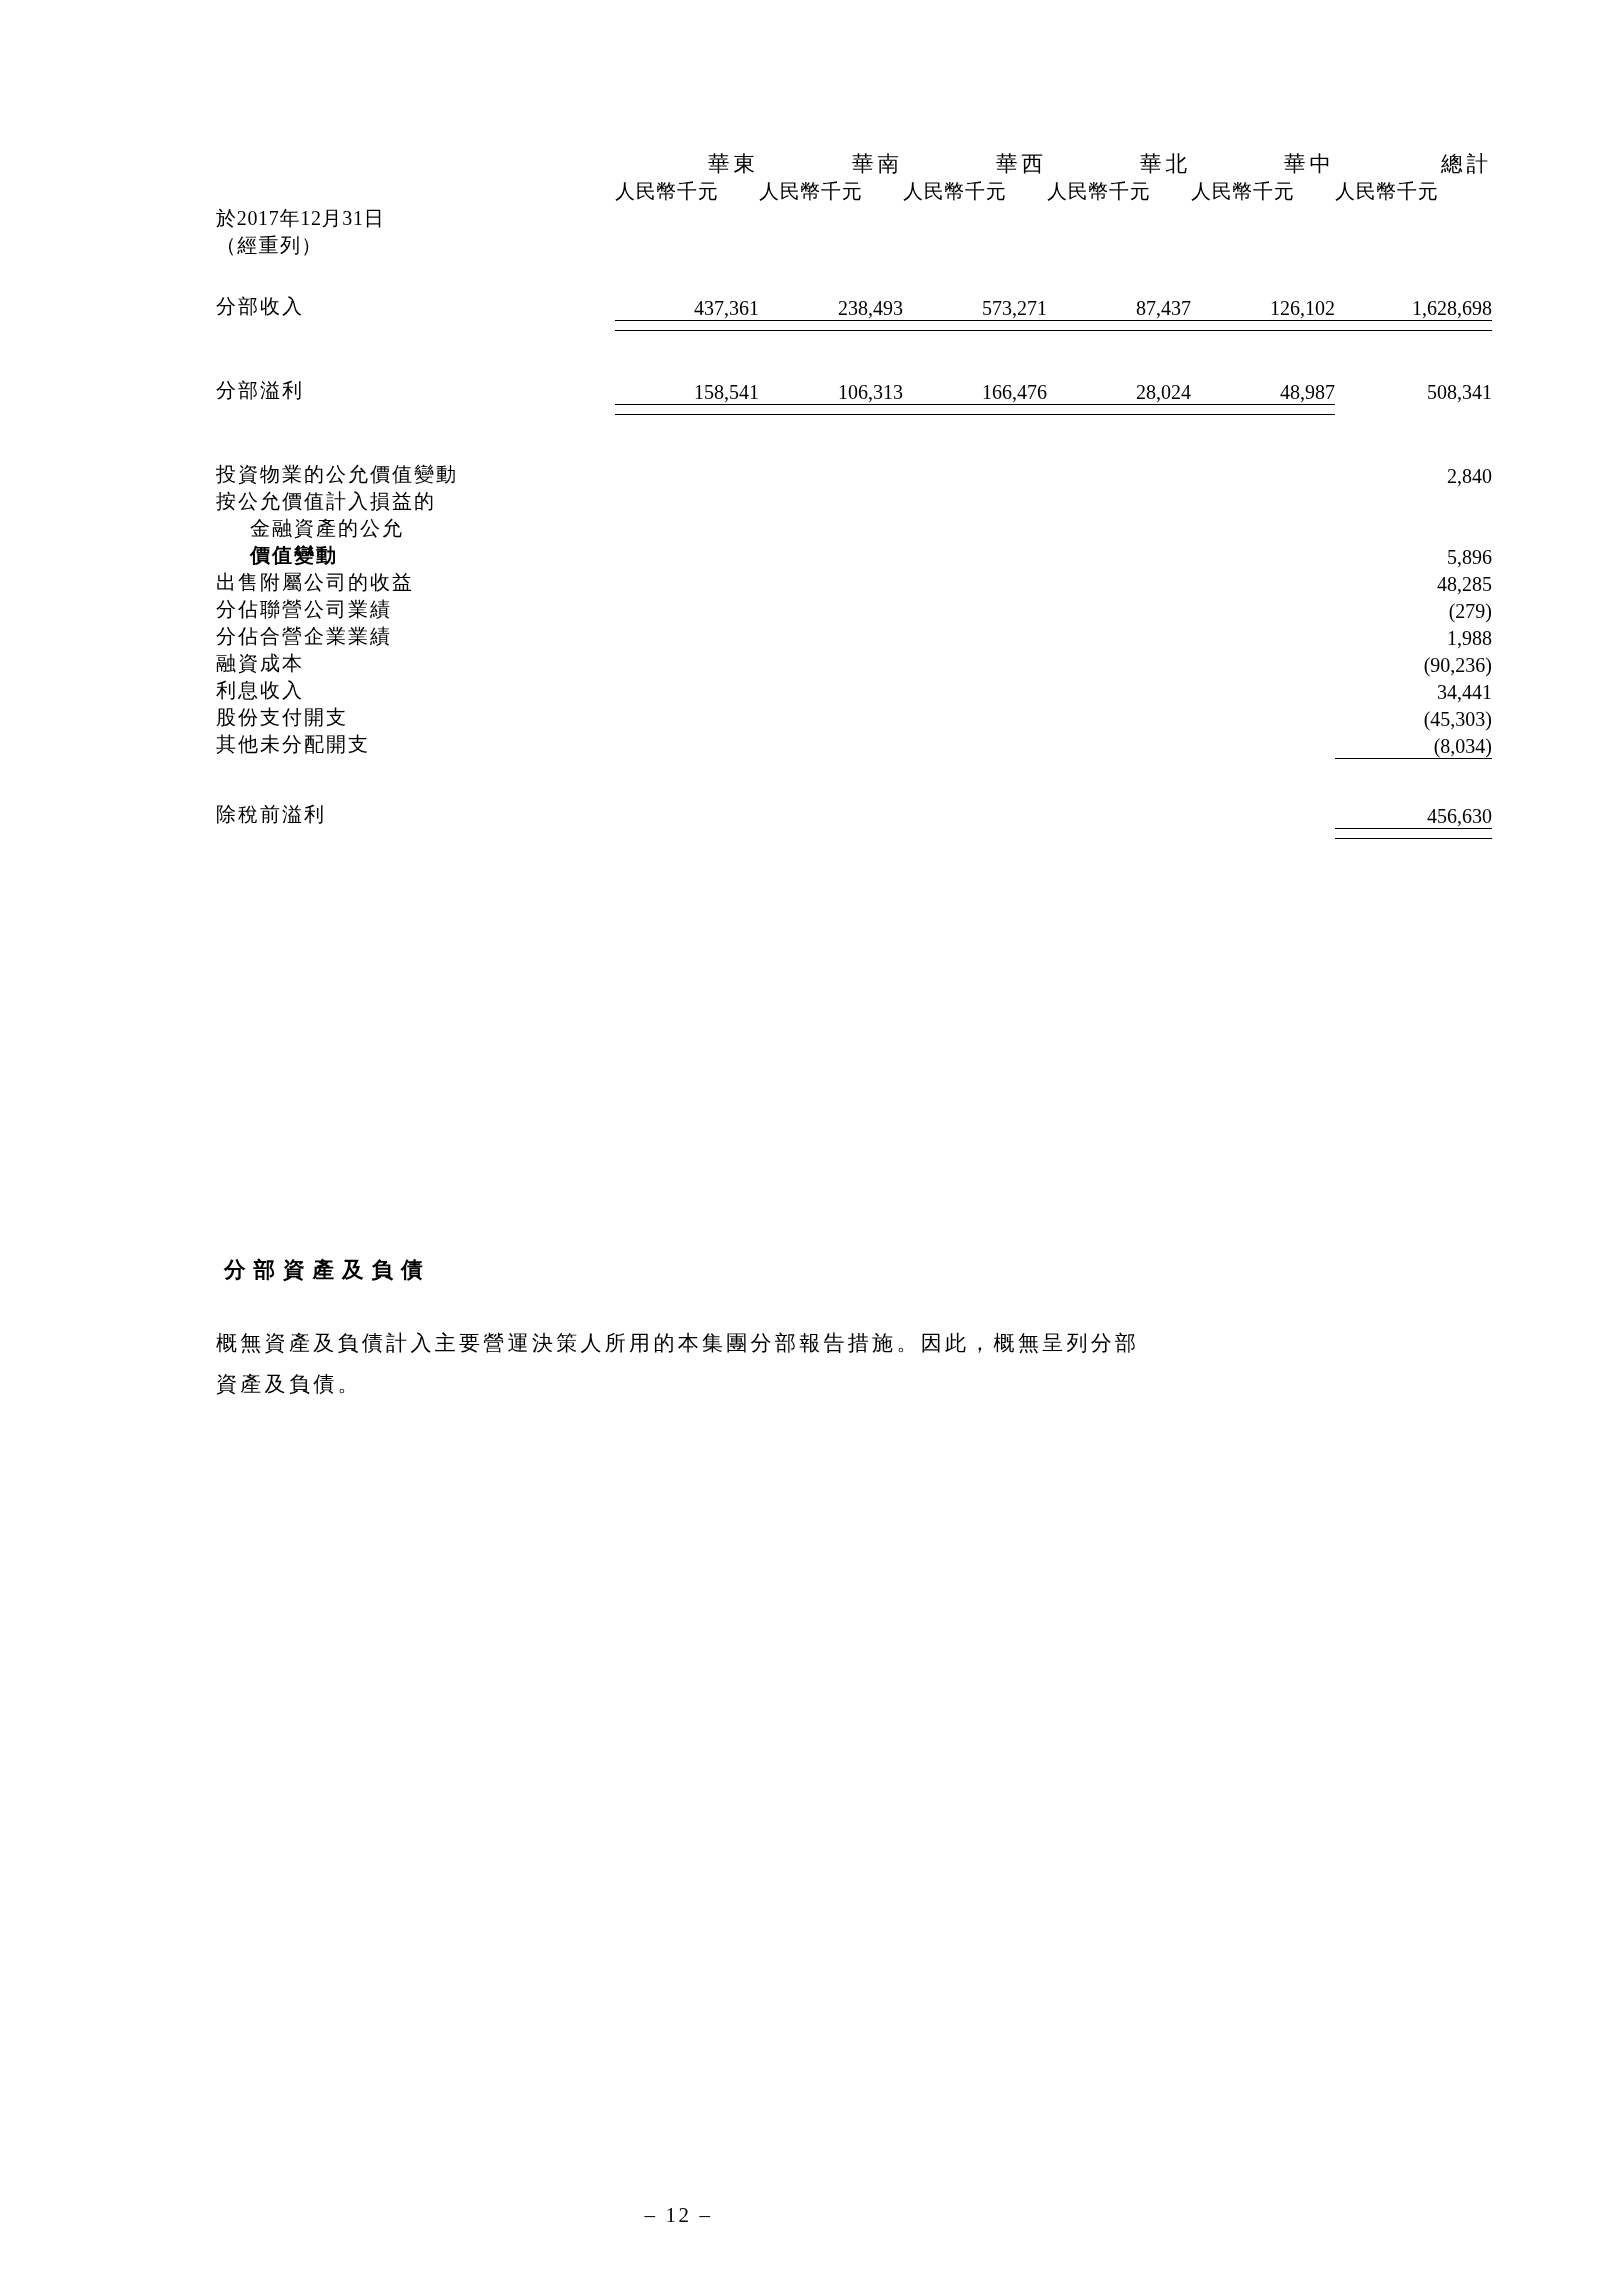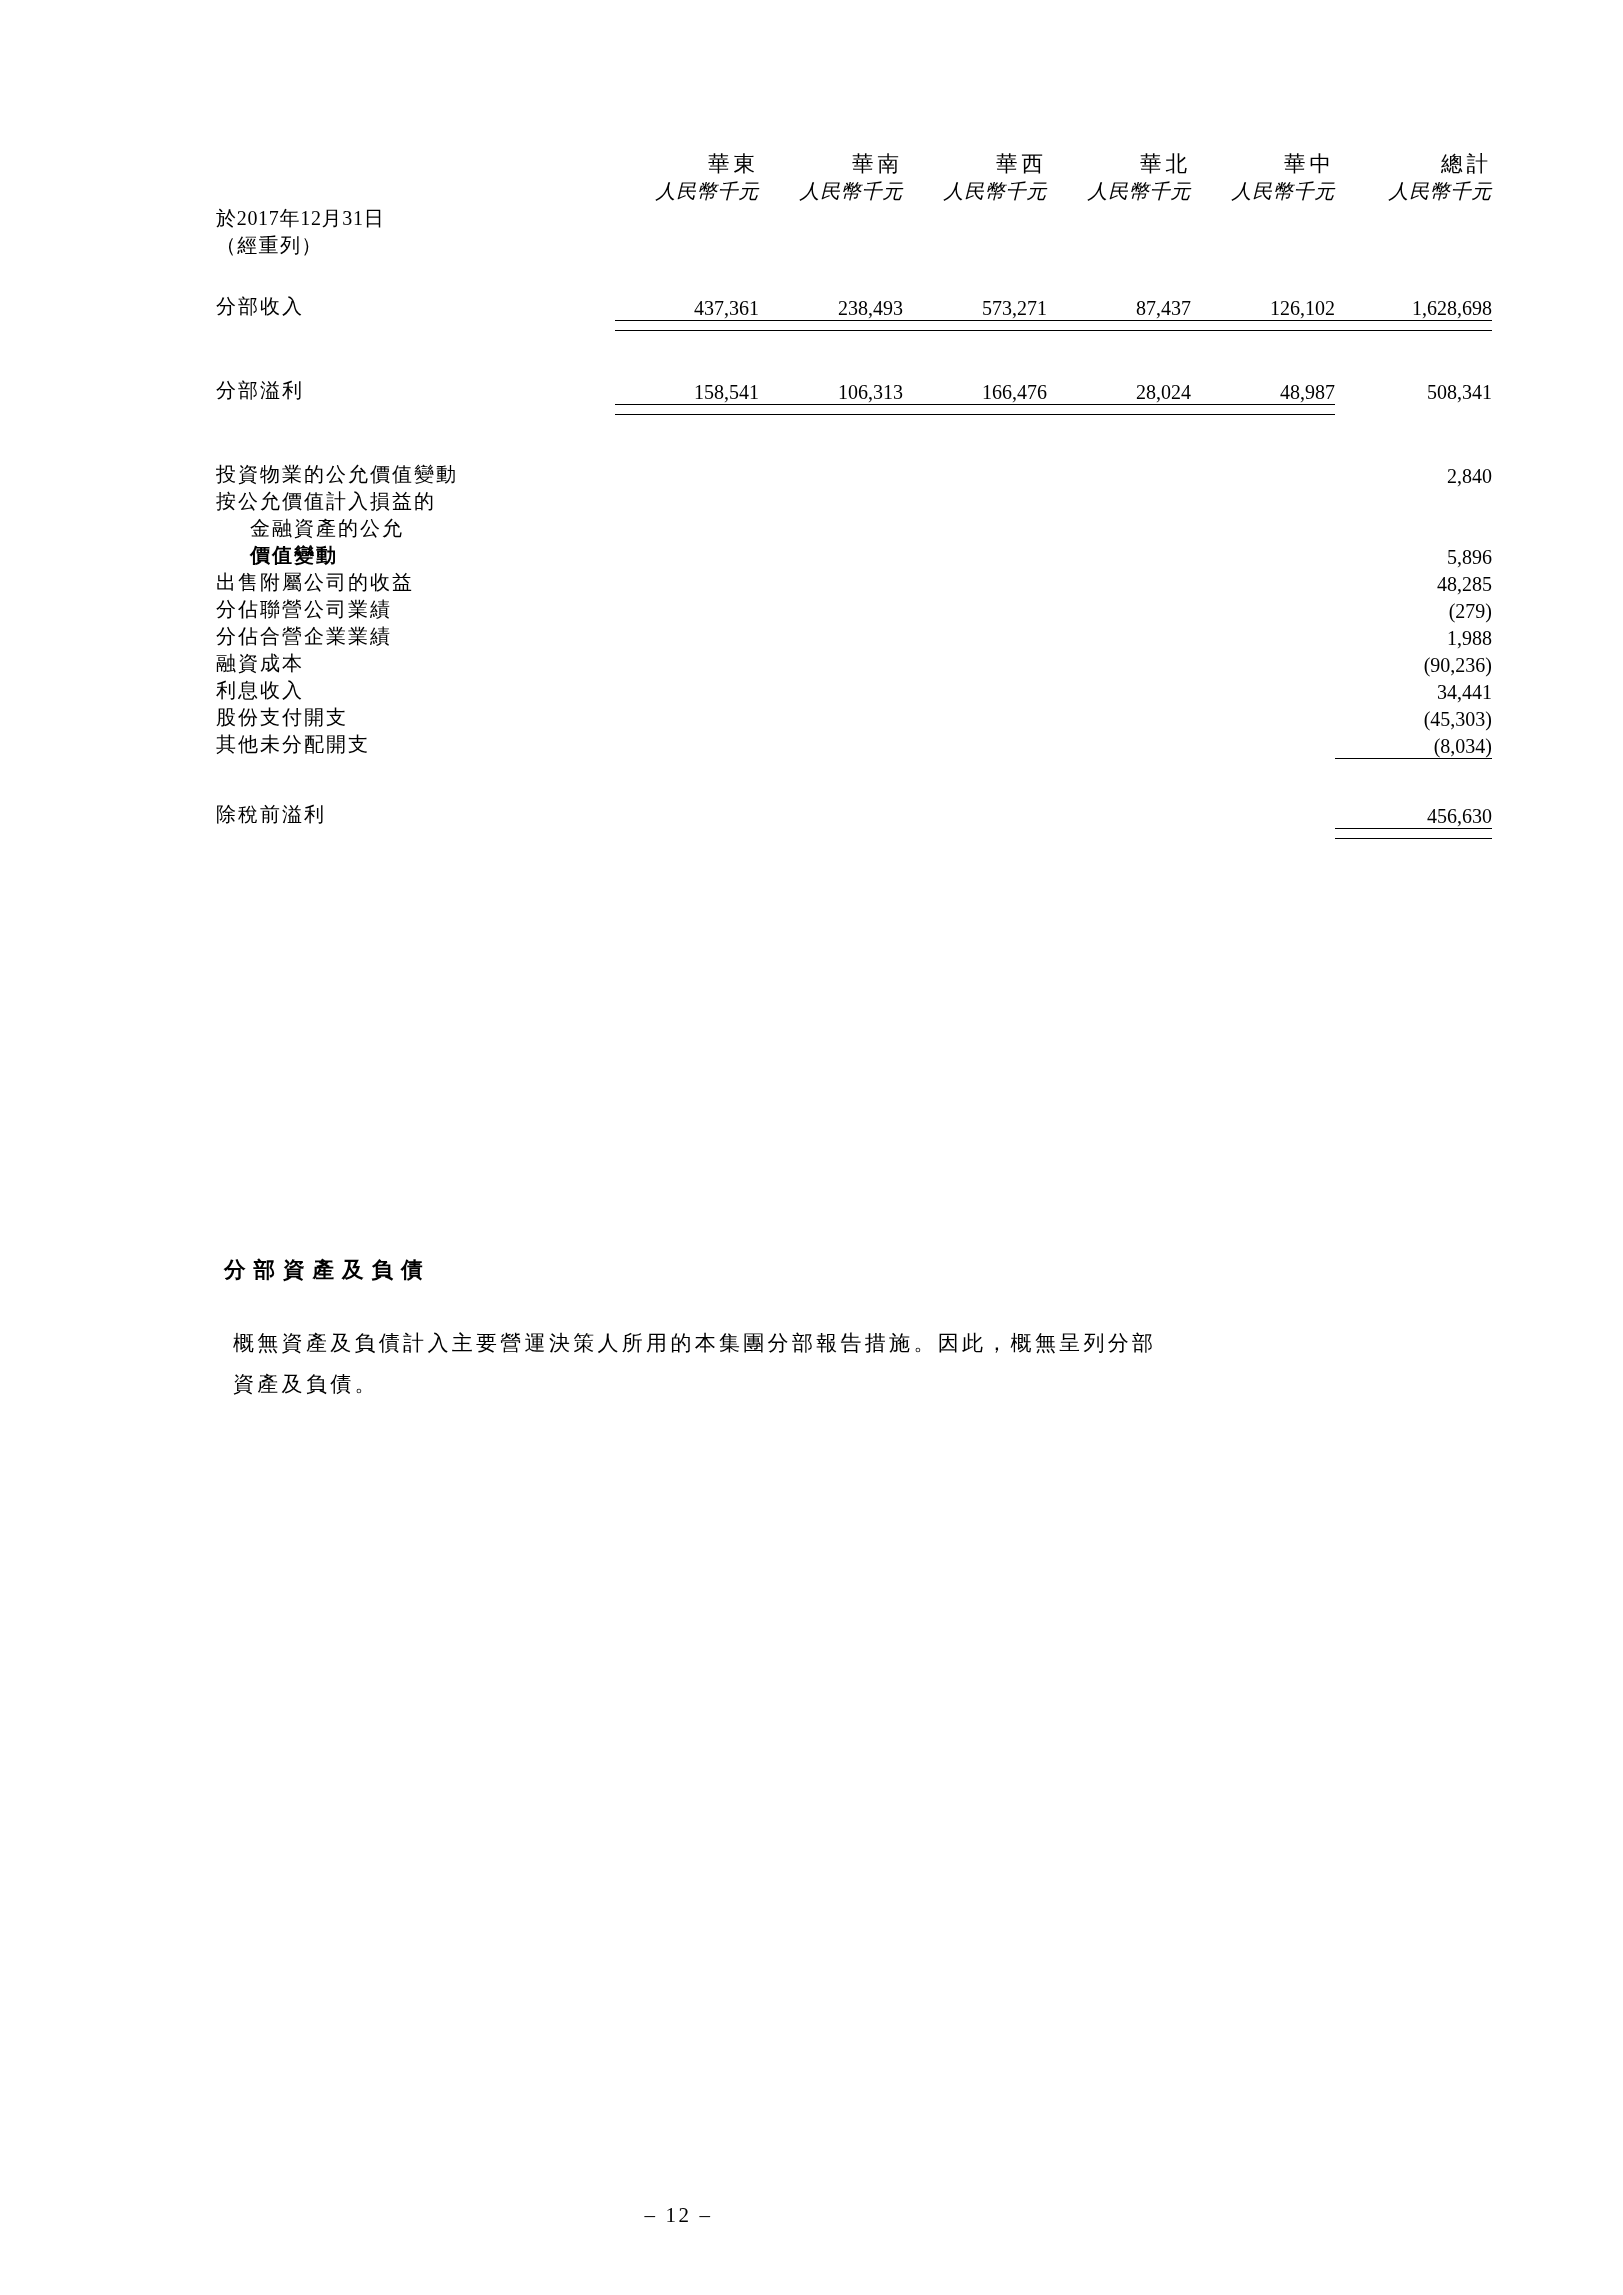--- a/index.html
+++ b/index.html
@@ -50,23 +50,22 @@
 
   .hdr-cn {
     text-align: right;
     font-size: 21.6px;
     letter-spacing: 3.9px;
     padding-right: 2.6px;
     padding-bottom: 6.5px;
     white-space: nowrap;
   }
   .hdr-unit {
-    text-align: right;
-    font-size: 20px;
-    font-style: italic;
+    text-align: left;
+    font-size: 20px;
     padding-right: 2.6px;
     padding-bottom: 22px;
     white-space: nowrap;
     letter-spacing: 0.7px;
   }
 
   .rowlabel {
     font-size: 20px;
     letter-spacing: 2px;
     white-space: nowrap;
@@ -123,21 +122,20 @@
   .para {
     position: absolute;
     left: 216px;
     top: 1315px;
     width: 1263px;
     font-size: 21px;
     line-height: 41px;
     letter-spacing: 3.3px;
     text-align: justify;
     text-justify: inter-character;
-    margin-left: 17px;
   }
   .para span { display: block; }
 
   .pagenum {
     position: absolute;
     left: 0;
     top: 2195px;
     width: 1357px;
     text-align: center;
     font-size: 21px;

